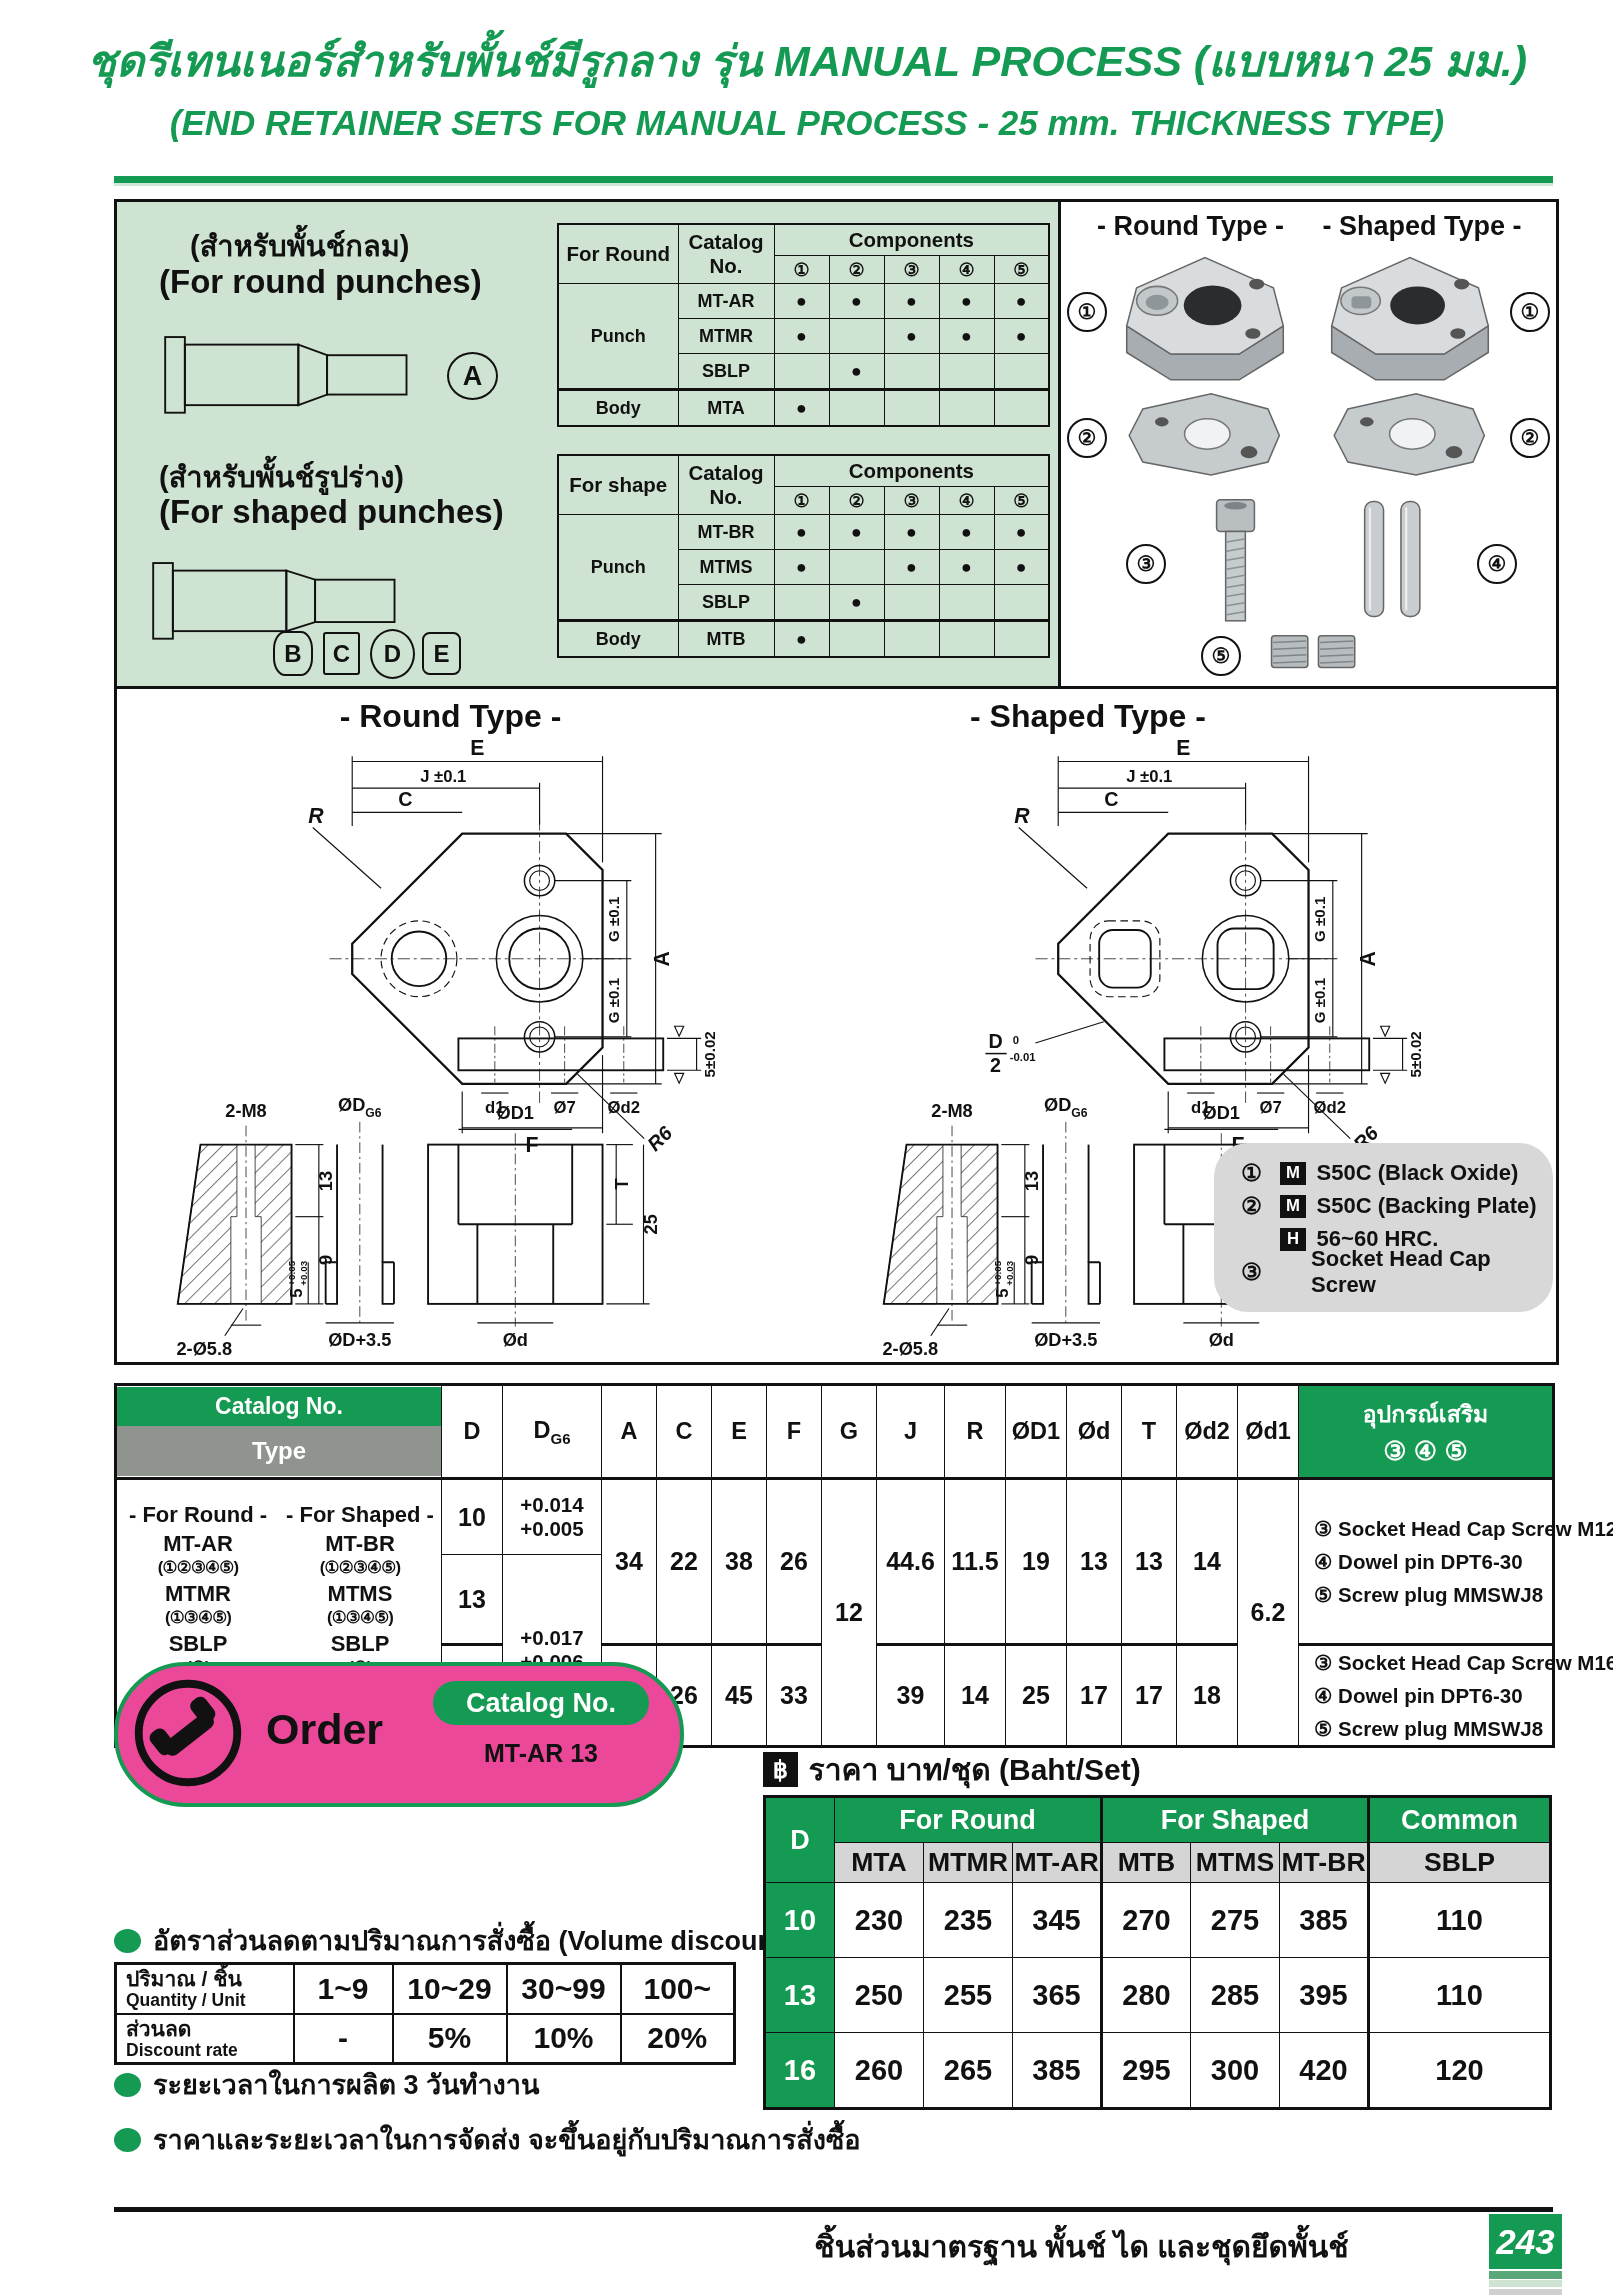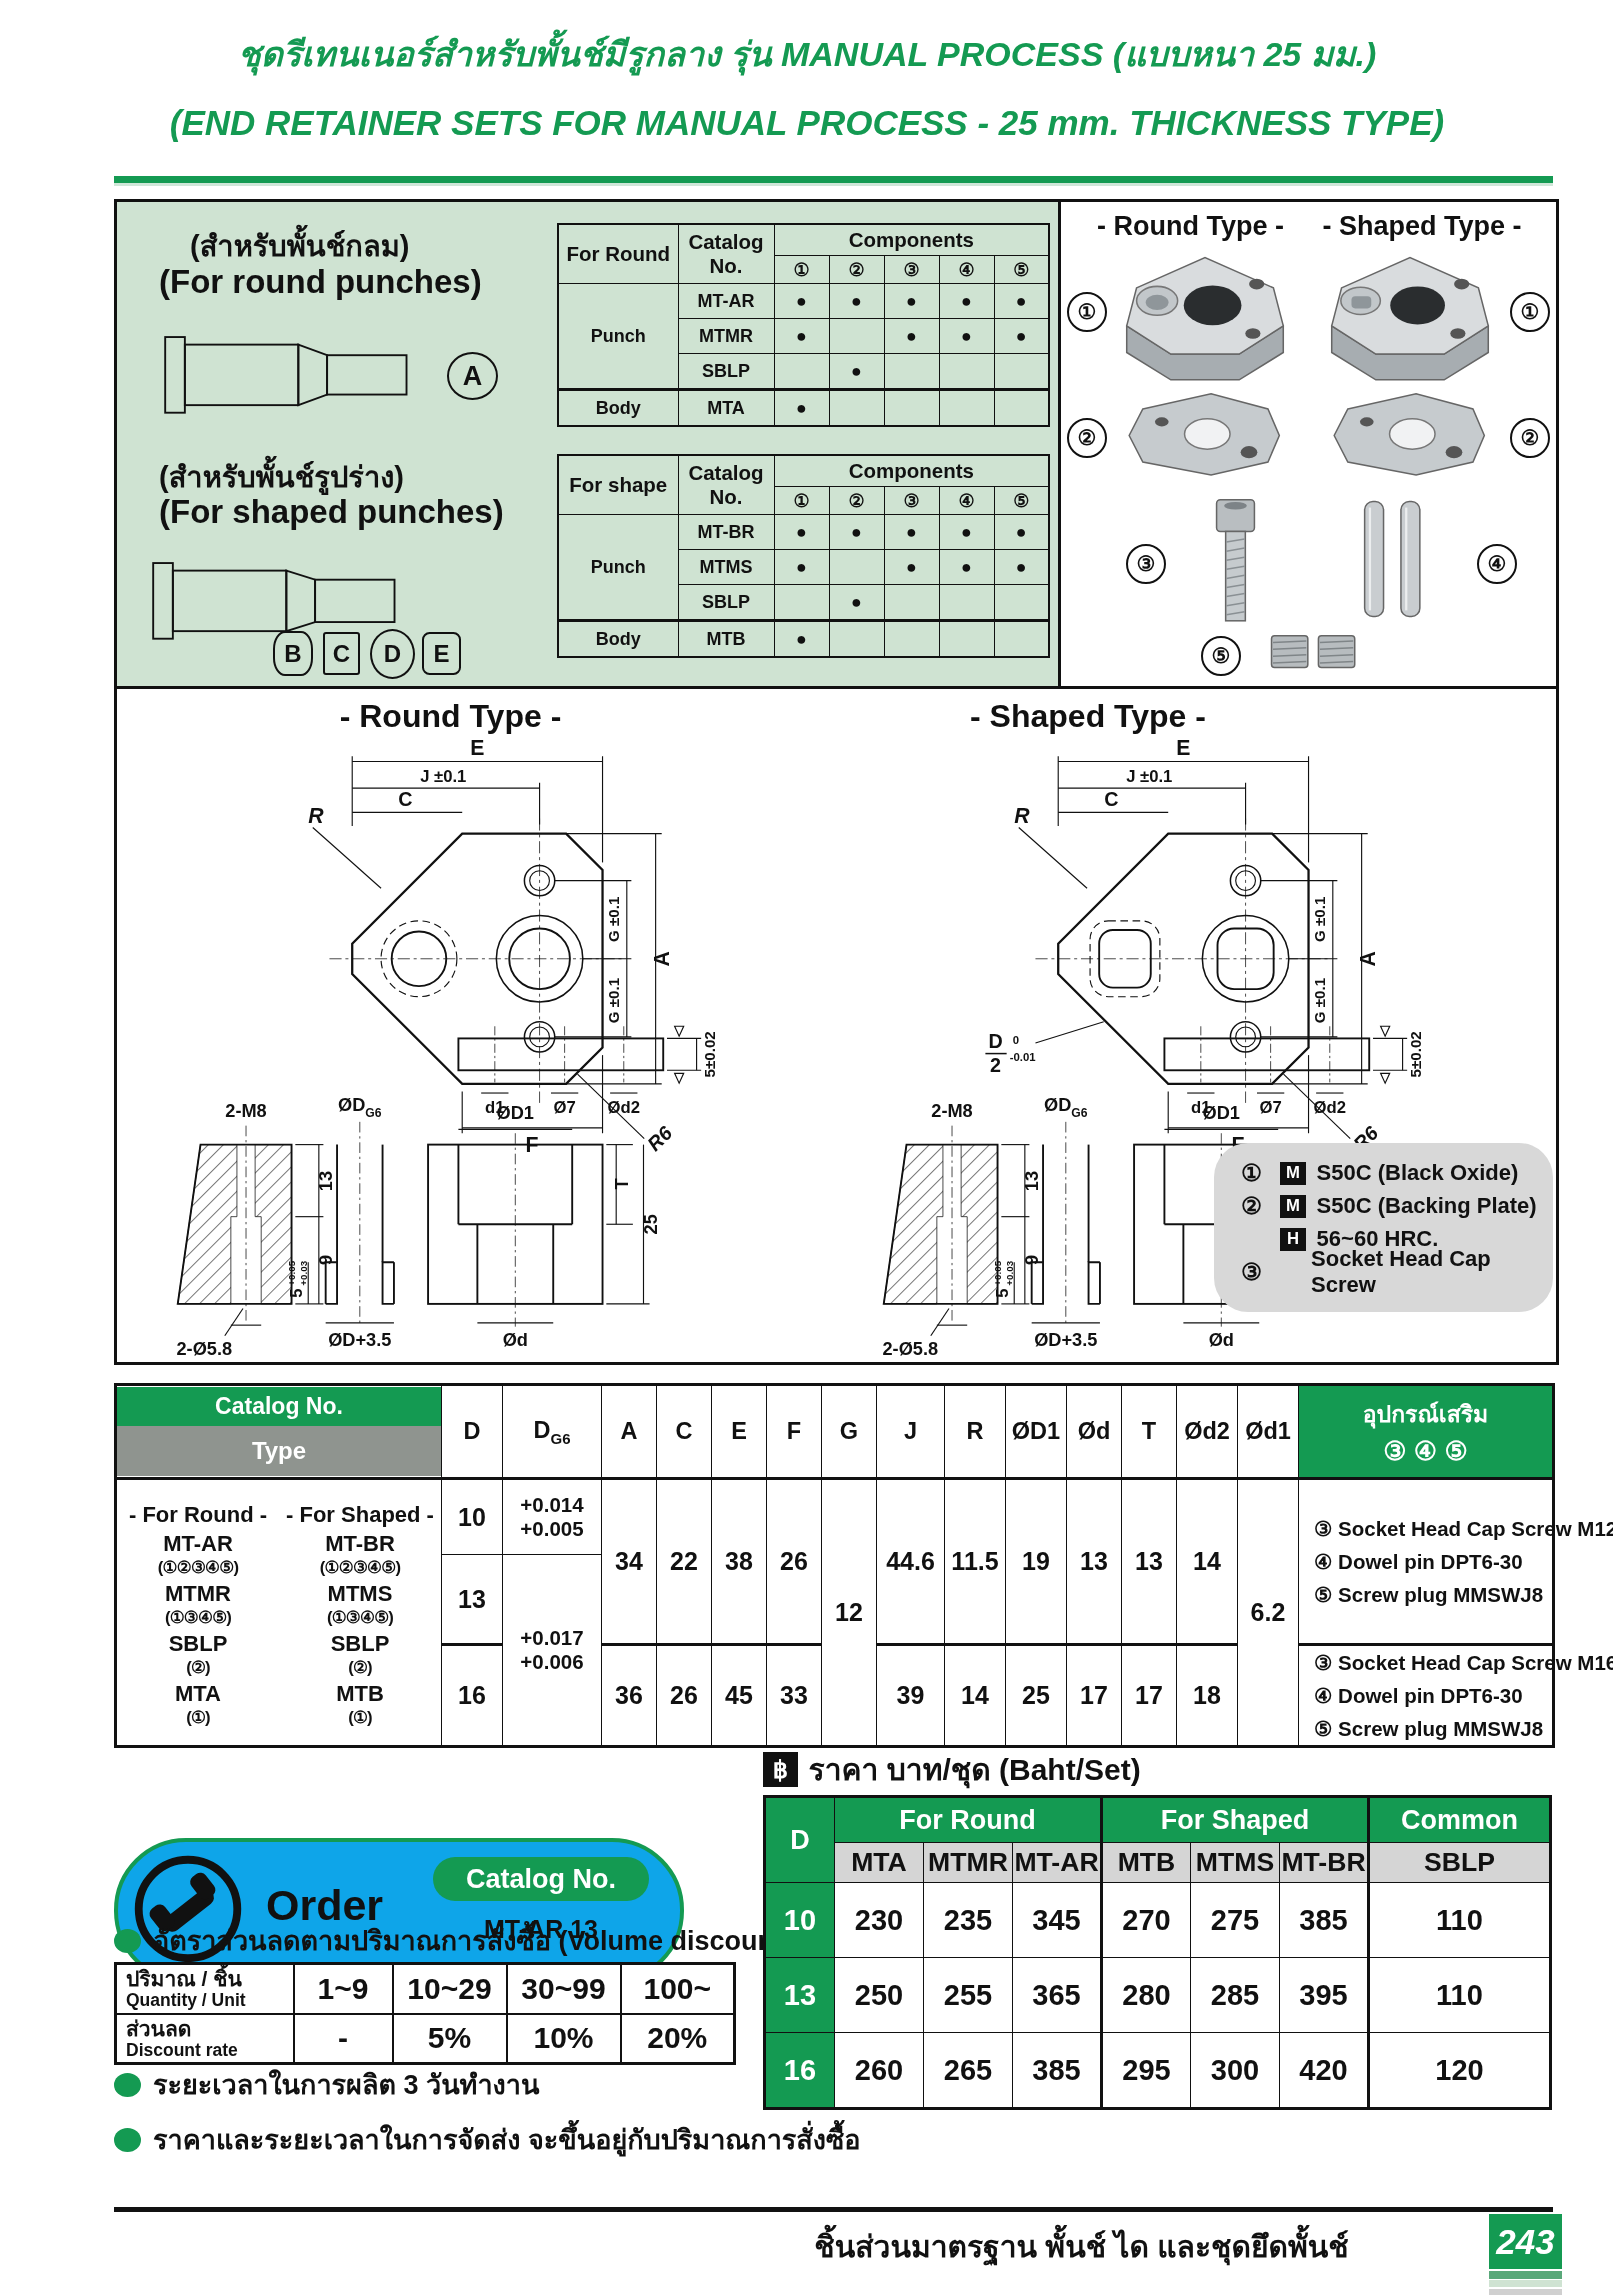--- a/index.html
+++ b/index.html
@@ -2,21 +2,21 @@
 <html style="font-size:12px"><head>
 <meta charset="utf-8">
 <style>
   html,body{margin:0;padding:0;background:#e8e8e8;}
   .page{position:relative;width:1614px;height:2295px;background:#ffffff;
         font-family:"Liberation Sans",sans-serif;color:#111;overflow:hidden;}
   .abs{position:absolute;}
   .ctr{text-align:center;}
 
   
-  .title-th{left:0;top:27px;width:1614px;text-align:center;font-size:34px;font-weight:bold;font-style:italic;color:#149a52;}
+  .title-th{left:0;top:27px;width:1614px;text-align:center;font-size:43px;font-weight:bold;font-style:italic;color:#149a52;}
   .title-en{left:0;top:103px;width:1614px;text-align:center;font-size:35px;font-weight:bold;font-style:italic;color:#149a52;}
   .hrule{left:114px;top:176px;width:1439px;height:6.8px;background:#149a52;border-bottom:3px solid #cfe6d8;}
 
   
   .topbox{left:114px;top:199px;width:1439px;height:487px;border:3px solid #111;display:flex;}
   .punchpanel{position:relative;width:941px;height:100%;background:#cfe3d2;}
   .photopanel{position:relative;flex:1;background:#fff;border-left:3px solid #111;}
   .lblth{font-size:29px;font-weight:bold;}
   .lblen{font-size:33px;font-weight:bold;}
   .marker{display:flex;align-items:center;justify-content:center;border:2.3px solid #111;font-weight:bold;background:transparent;}
@@ -56,21 +56,21 @@
   .tcol{flex:1;}
   .tt{font-size:22px;font-weight:bold;margin:4.6px 0 1.5px;}
   .tn{font-size:22px;font-weight:bold;margin-top:3px;}
   .tc{font-size:16.7px;font-weight:bold;letter-spacing:-0.8px;}
   .acccell{text-align:left !important;}
   .accline{font-size:20.5px;font-weight:bold;text-align:left;padding-left:15px;line-height:33px;white-space:nowrap;}
   .dgline{font-size:20.5px;line-height:24px;}
   .bt4{border-top:3px solid #111 !important;}
 
   
-  .capsule{left:114px;top:1838px;width:562px;height:137px;border:4.6px solid #149a52;border-radius:72px;background:#0ea5e9;}
+  .capsule{left:114px;top:1662px;width:562px;height:137px;border:4.6px solid #149a52;border-radius:72px;background:#ec4899;}
   .pill{background:#149a52;color:#fff;border-radius:23px;display:flex;align-items:center;justify-content:center;font-size:27px;font-weight:bold;}
   .bullet{width:27px;height:24px;background:#149a52;border-radius:50%;display:inline-block;margin-right:12px;}
   .note{font-size:27px;font-weight:bold;display:flex;align-items:center;}
   .disc{table-layout:fixed;border:3px solid #111;}
   .disc th,.disc td{border:2.3px solid #111;padding:0;text-align:center;background:#fff;}
   .disc .lab{text-align:left;padding-left:9px;}
   .disc .l1{font-size:21px;font-weight:bold;line-height:23px;}
   .disc .l2{font-size:17.5px;font-weight:bold;line-height:20px;}
   .disc td{font-size:30px;font-weight:bold;}
 

